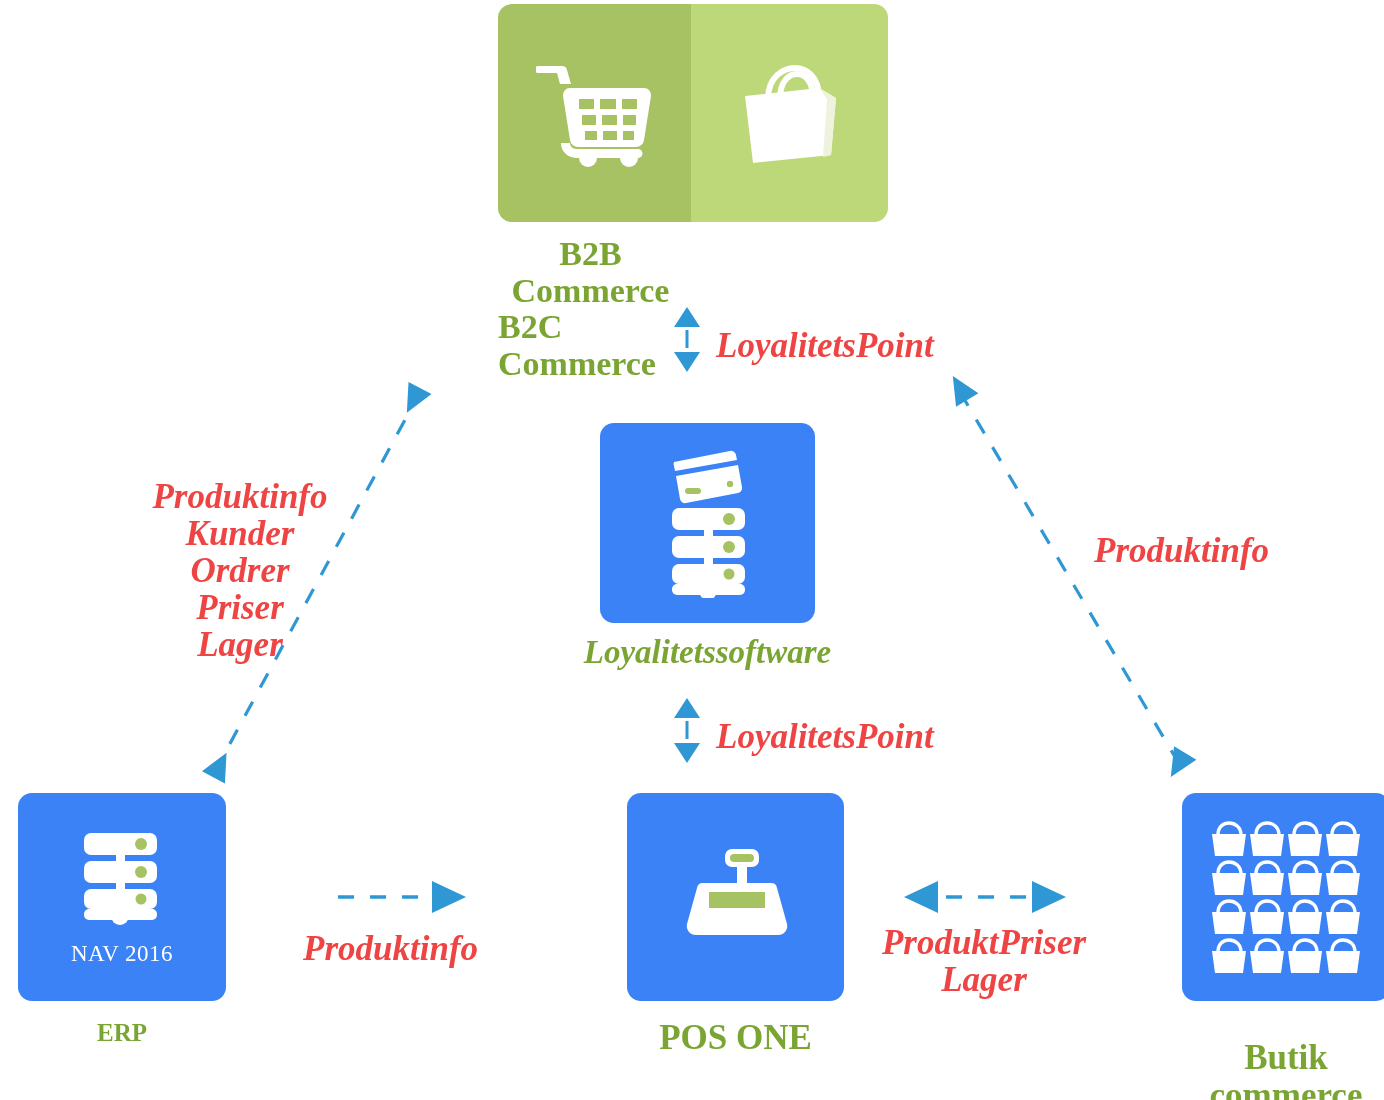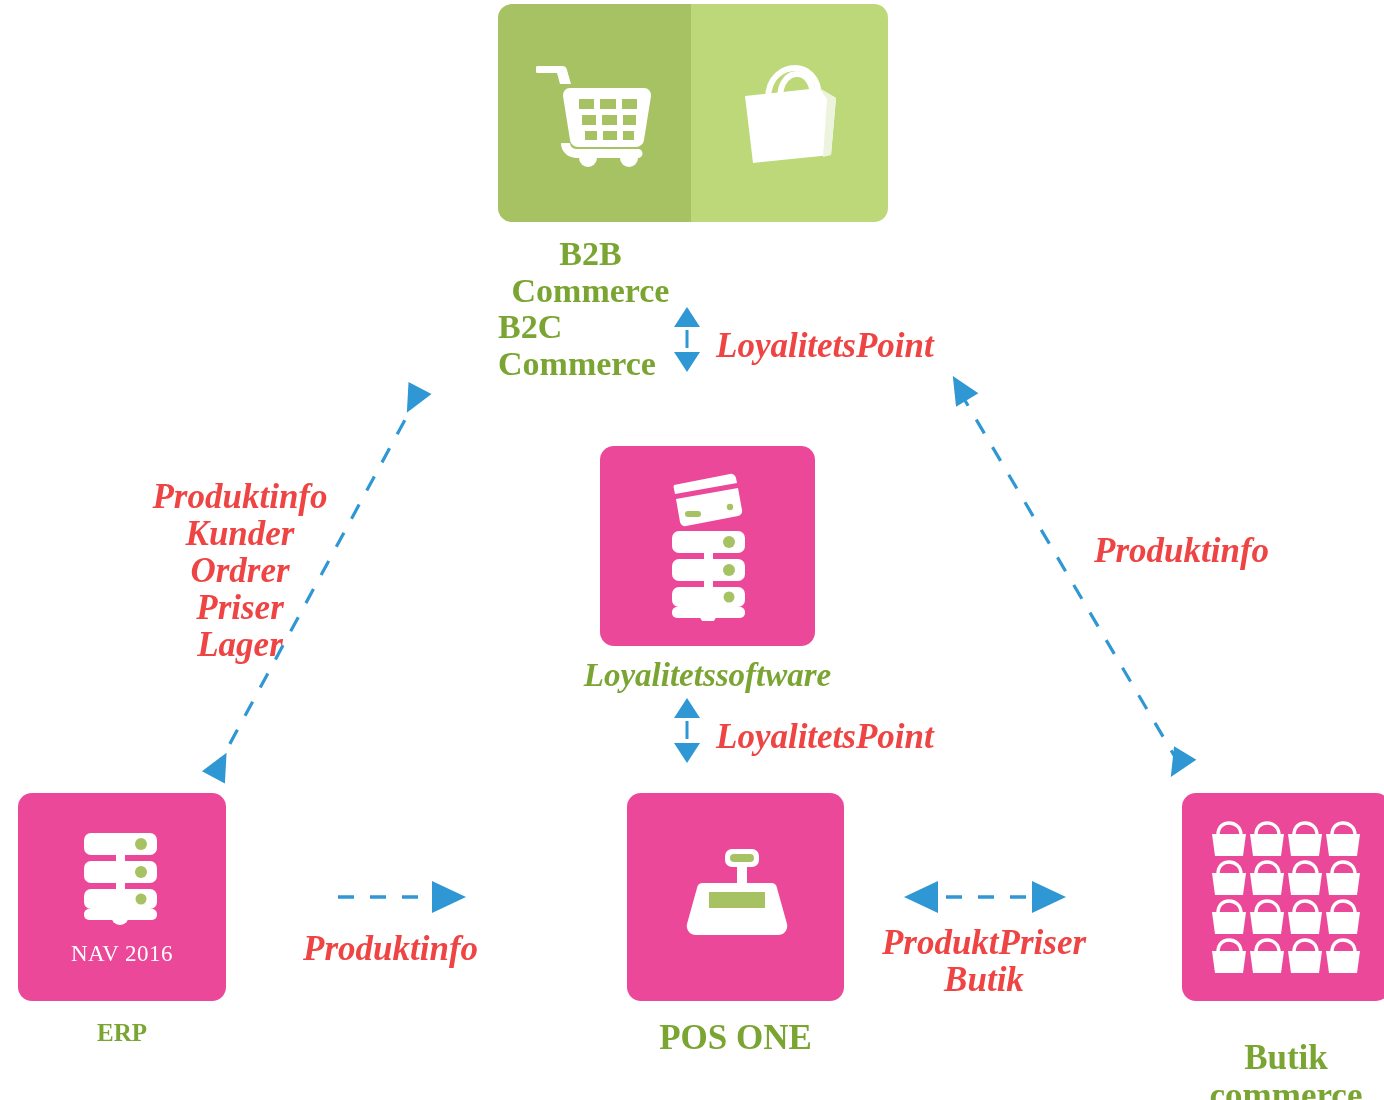--- a/index.html
+++ b/index.html
@@ -18,21 +18,21 @@
     overflow: hidden;
   }
   .node {
     position: absolute;
     display: flex;
     flex-direction: column;
     align-items: center;
   }
   .tile {
     border-radius: 14px;
-    background: #ec4899;
+    background: #3b82f6;
     position: relative;
     display: flex;
     align-items: center;
     justify-content: center;
     flex-direction: column;
   }
   .node-label {
     color: #7aa532;
     font-weight: bold;
     text-align: center;
@@ -147,21 +147,21 @@
       </div>
     </div>
     <div class="node-label label-serif-bold" style="display:flex; width:390px; justify-content:space-between; font-size:34px; margin-top:14px;">
       <span style="width:185px; text-align:center;">B2B
 Commerce</span>
       <span style="width:195px; text-align:left;">B2C
 Commerce</span>
     </div>
   </div>
 
-  <div class="node" style="left:585px; top:446px; width:245px;">
+  <div class="node" style="left:585px; top:423px; width:245px;">
     <div class="tile" style="width:215px; height:200px;">
 
       <svg width="125" height="150" viewBox="0 0 125 150">
         <g fill="#ffffff">
           <path d="M29 14 L85 3 a5 5 0 0 1 6 4 l1 5 L30 23 l-1 -5 a5 5 0 0 1 0 -4 z"></path>
           <path d="M31 28 L93 17 l4 22 a5 5 0 0 1 -4 6 L41 55 a5 5 0 0 1 -6 -4 z"></path>
           <rect x="40" y="40" width="16" height="6" rx="3" fill="#a6c263"></rect>
           <circle cx="85" cy="36" r="3.2" fill="#a6c263"></circle>
           <rect x="27" y="60" width="73" height="22" rx="7"></rect>
           <circle cx="84" cy="71" r="6" fill="#a6c263"></circle>
@@ -252,15 +252,15 @@
 Priser
 Lager</div>
 
   <div class="edge-label" style="left:1094px; top:532px; font-size:35px;">Produktinfo</div>
 
   <div class="edge-label" style="left:716px; top:718px; font-size:35px;">LoyalitetsPoint</div>
 
   <div class="edge-label" style="left:303px; top:930px; font-size:35px;">Produktinfo</div>
 
   <div class="edge-label" style="left:864px; top:924px; font-size:35px; text-align:center; width:240px;">ProduktPriser
-Butik</div>
+Lager</div>
 
 </div>
 
 </body></html>

